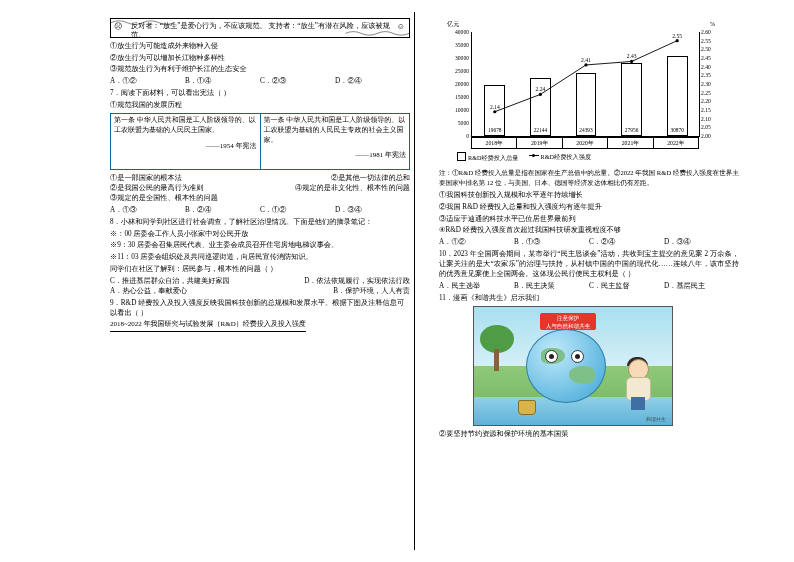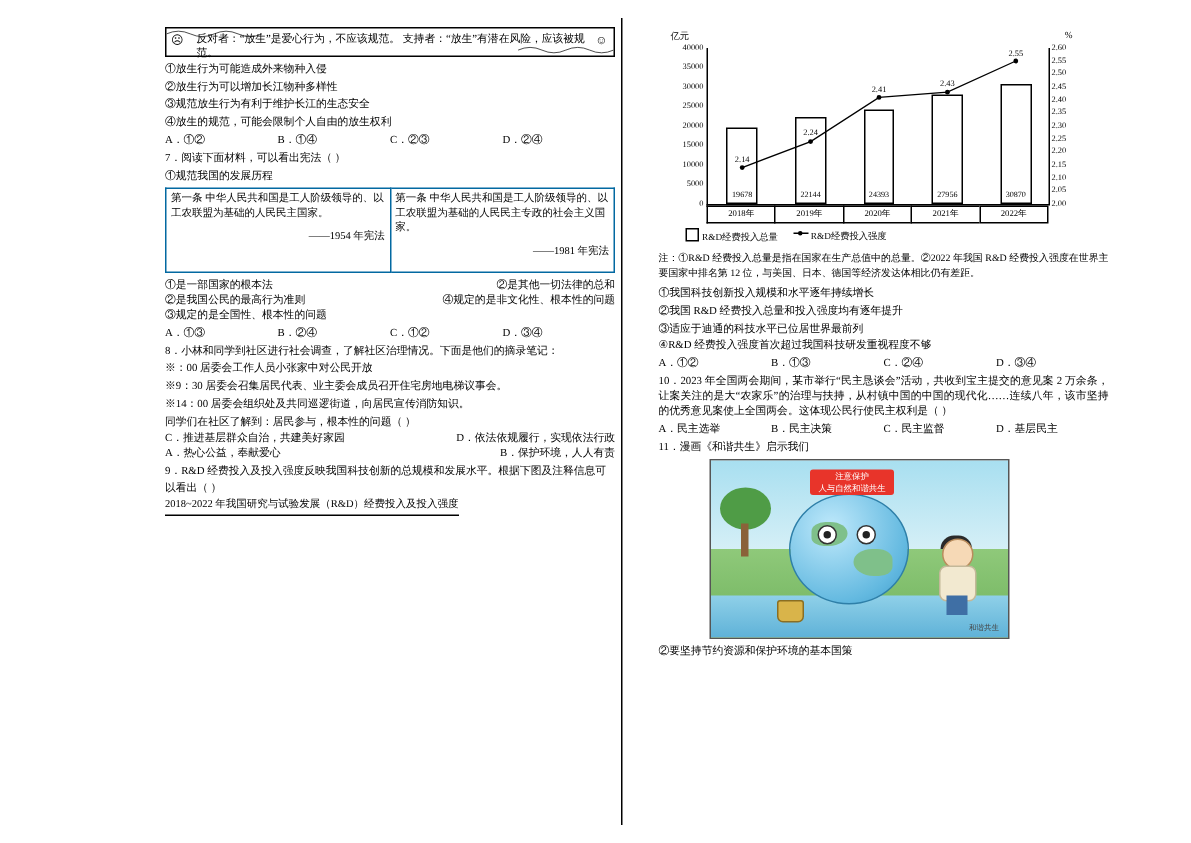--- a/index.html
+++ b/index.html
@@ -248,21 +248,20 @@
         <path d="M236,16 Q244,12 252,16 T268,16 T284,16 T300,16" fill="none" stroke="#000" stroke-width="0.5"></path>
       </svg>
       <span class="banner-emoji">☹</span>
       <span class="banner-emoji-r">☺</span>
       <span class="banner-text">反对者：“放生”是爱心行为，不应该规范。    支持者：“放生”有潜在风险，应该被规范。</span>
     </div>
 
     <p>①放生行为可能造成外来物种入侵</p>
     <p>②放生行为可以增加长江物种多样性</p>
     <p>③规范放生行为有利于维护长江的生态安全</p>
-    <p>④放生的规范，可能会限制个人自由的放生权利</p>
 
     <div class="opt-row opt-4">
       <span>A．①②</span>
       <span>B．①④</span>
       <span>C．②③</span>
       <span>D．②④</span>
     </div>
 
     <p class="q">7．阅读下面材料，可以看出宪法（    ）</p>
     <p>①规范我国的发展历程</p>
@@ -295,21 +294,21 @@
     <div class="opt-row opt-4">
       <span>A．①③</span>
       <span>B．②④</span>
       <span>C．①②</span>
       <span>D．③④</span>
     </div>
 
     <p class="q">8．小林和同学到社区进行社会调查，了解社区治理情况。下面是他们的摘录笔记：</p>
     <p>※：00 居委会工作人员小张家中对公民开放</p>
     <p>※9：30 居委会召集居民代表、业主委会成员召开住宅房地电梯议事会。</p>
-    <p>※14：00 居委会组织处及共同巡逻街道，向居民宣传消防知识。</p>
+    <p>※11：03 居委会组织处及共同巡逻街道，向居民宣传消防知识。</p>
     <p>同学们在社区了解到：居民参与，根本性的问题（    ）</p>
 
     <div class="opt-row">
       <span>C．推进基层群众自治，共建美好家园</span>
       <span>D．依法依规履行，实现依法行政</span>
     </div>
     <div class="opt-row">
       <span>A．热心公益，奉献爱心</span>
       <span>B．保护环境，人人有责</span>
     </div>

